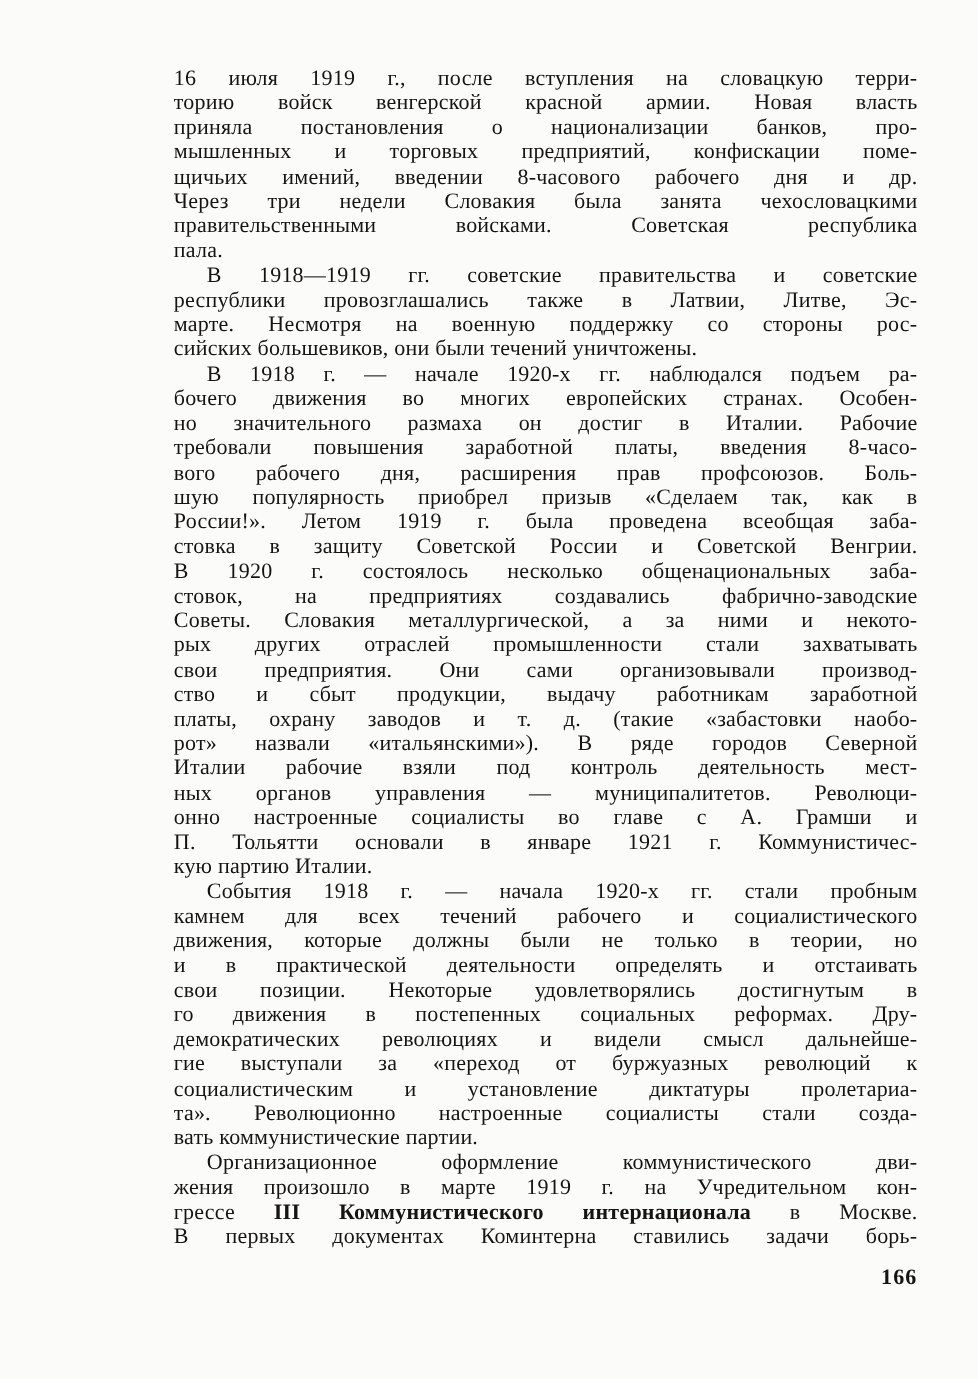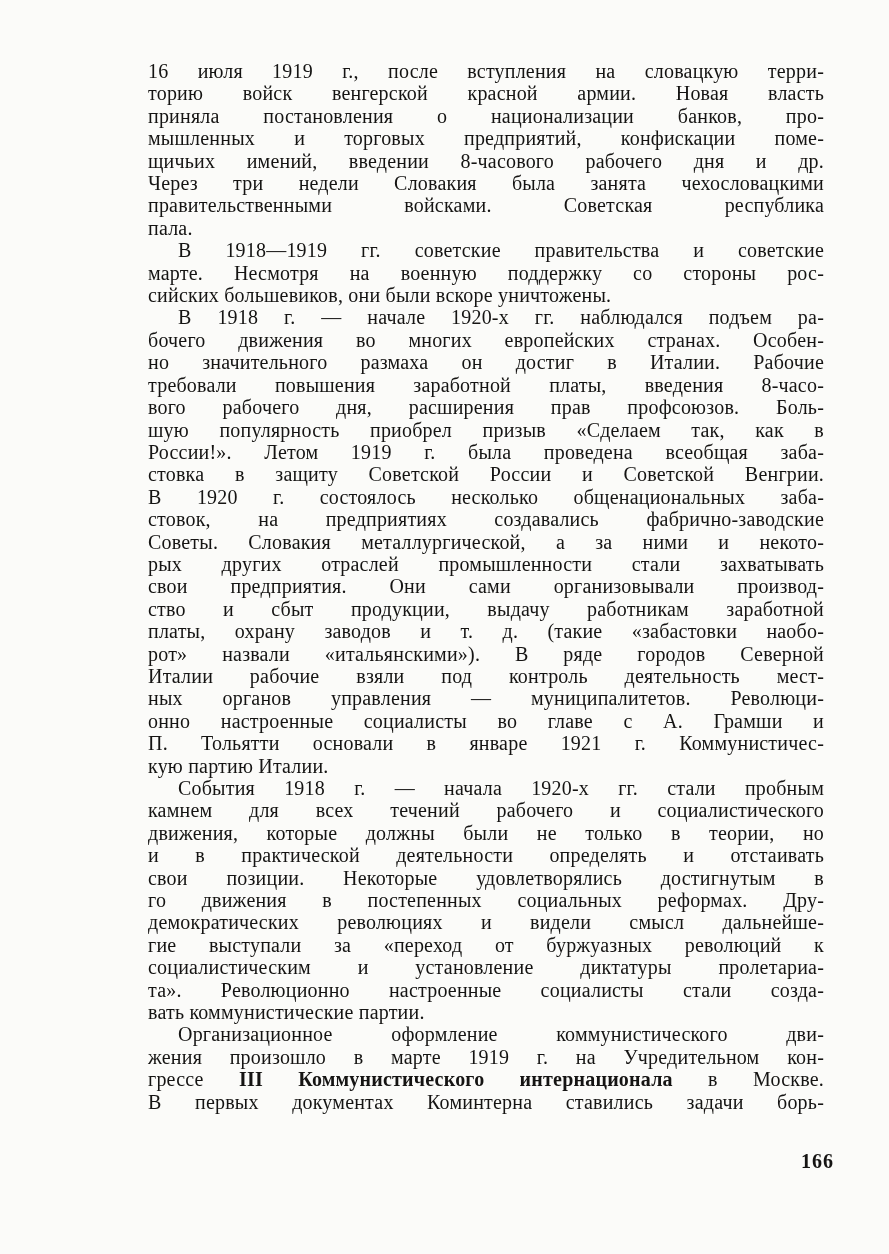--- a/index.html
+++ b/index.html
@@ -11,21 +11,21 @@
     position: relative;
     width: 889px;
     height: 1254px;
     background: #fbfbf9;
     overflow: hidden;
     font-family: "Liberation Serif", "DejaVu Serif", serif;
     color: #151413;
   }
   .text-block {
     position: absolute;
-    left: 148px;
+    left: 158px;
     top: 60px;
     width: 676px;
   }
   .paragraph {
     margin: 0;
     padding: 0;
   }
   .line {
     font-size: 20px;
     line-height: 22.4px;
@@ -65,22 +65,23 @@
         <div class="line">торию войск венгерской красной армии. Новая власть</div>
         <div class="line">приняла постановления о национализации банков, про-</div>
         <div class="line">мышленных и торговых предприятий, конфискации поме-</div>
         <div class="line">щичьих имений, введении 8-часового рабочего дня и др.</div>
         <div class="line">Через три недели Словакия была занята чехословацкими</div>
         <div class="line">правительственными войсками. Советская республика</div>
         <div class="line para-end">пала.</div>
       </div>
       <div class="paragraph">
         <div class="line indent">В 1918—1919 гг. советские правительства и советские</div>
+        <div class="line">республики провозглашались также в Латвии, Литве, Эс-</div>
         <div class="line">марте. Несмотря на военную поддержку со стороны рос-</div>
-        <div class="line para-end">сийских большевиков, они были вскоре уничтожены.</div>
+        <div class="line para-end">сийских большевиков, они были течений уничтожены.</div>
       </div>
       <div class="paragraph">
         <div class="line indent">В 1918 г. — начале 1920-х гг. наблюдался подъем ра-</div>
         <div class="line">бочего движения во многих европейских странах. Особен-</div>
         <div class="line">но значительного размаха он достиг в Италии. Рабочие</div>
         <div class="line">требовали повышения заработной платы, введения 8-часо-</div>
         <div class="line">вого рабочего дня, расширения прав профсоюзов. Боль-</div>
         <div class="line">шую популярность приобрел призыв «Сделаем так, как в</div>
         <div class="line">России!». Летом 1919 г. была проведена всеобщая заба-</div>
         <div class="line">стовка в защиту Советской России и Советской Венгрии.</div>

